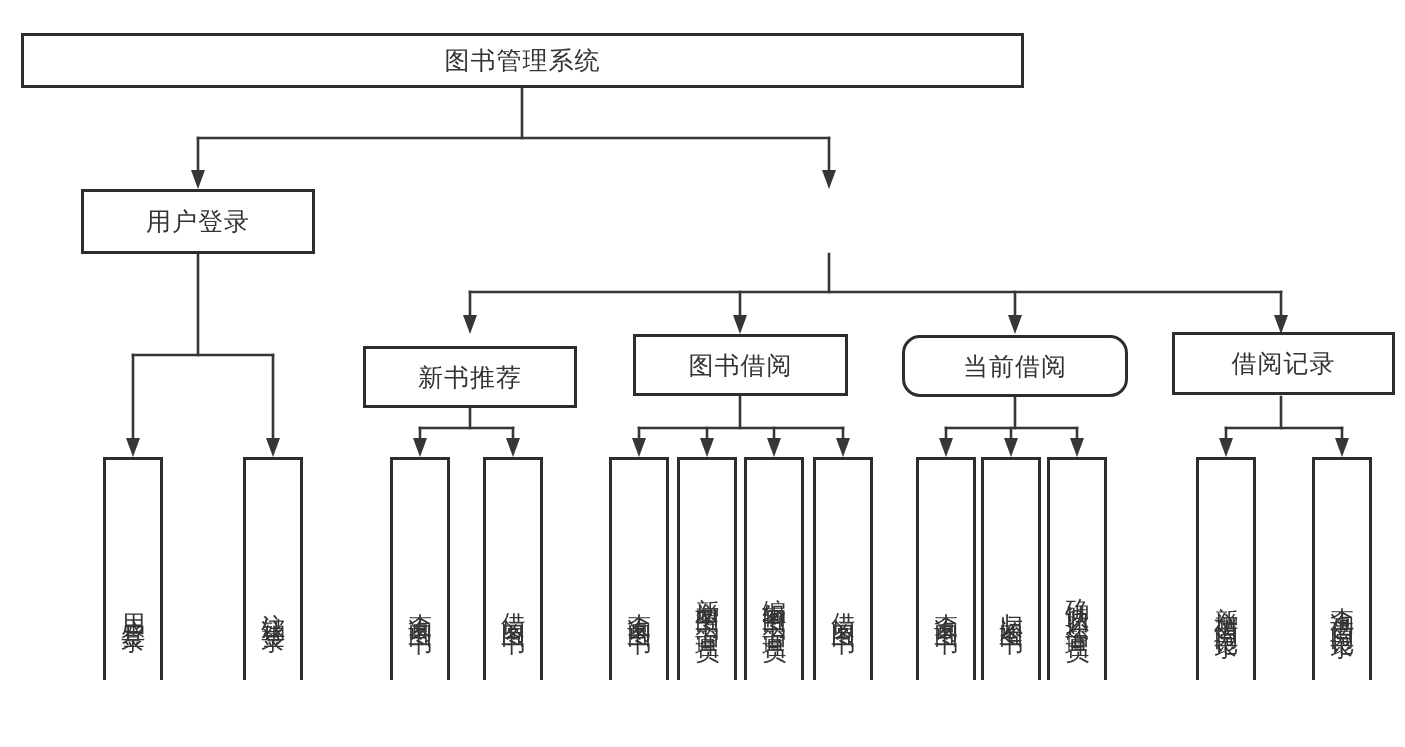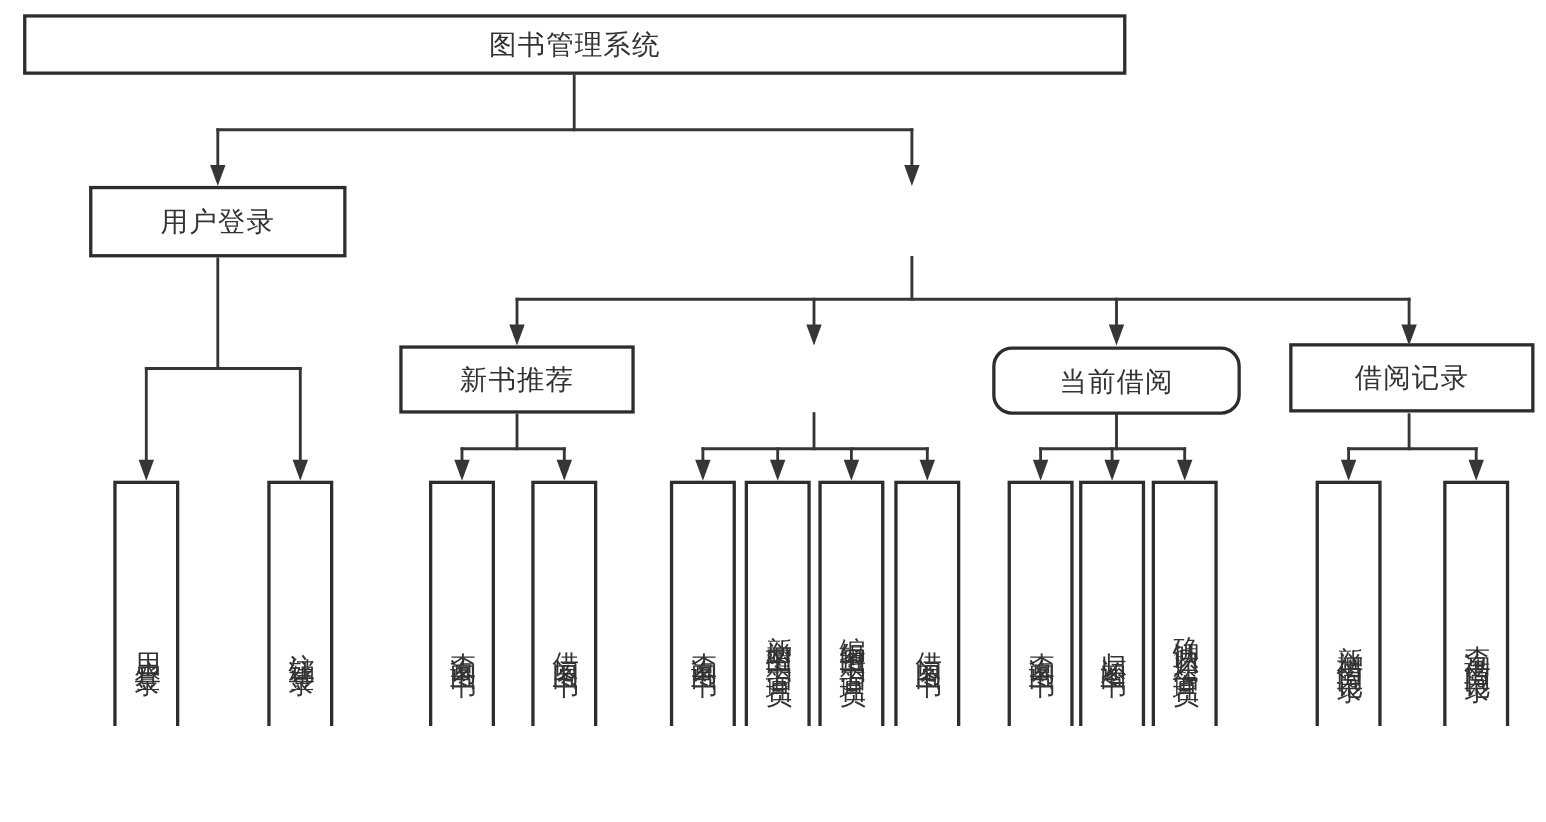--- a/index.html
+++ b/index.html
@@ -7,20 +7,21 @@
     padding: 0;
     background: #ffffff;
   }
   #canvas {
     position: relative;
     width: 1405px;
     height: 660px;
     background: #ffffff;
     overflow: hidden;
     font-family: "Liberation Sans", "DejaVu Sans", sans-serif;
+    margin-top: 20px;
   }
   #connector-layer {
     position: absolute;
     left: 0;
     top: 0;
     z-index: 1;
   }
   .box {
     position: absolute;
     box-sizing: border-box;
@@ -118,22 +119,25 @@
     </svg>
 
   <div class="box h" style="left:21px; top:13px; width:1003px; height:55px;">
     <span>图书管理系统</span>
   </div>
 
   <div class="box h" style="left:81px; top:169px; width:234px; height:65px;">
     <span>用户登录</span>
   </div>
 
-  <div class="box h" style="left:363px; top:314px; width:214px; height:62px;">
+  <div class="box h" style="left:363px; top:326px; width:214px; height:62px;">
     <span>新书推荐</span>
+  </div>
+  <div class="box h" style="left:633px; top:314px; width:215px; height:62px;">
+    <span>图书借阅</span>
   </div>
   <div class="box h" style="left:902px; top:315px; width:226px; height:62px;border-radius:18px;">
     <span>当前借阅</span>
   </div>
   <div class="box h" style="left:1172px; top:312px; width:223px; height:63px;">
     <span>借阅记录</span>
   </div>
 
   <div class="box v" style="left:103px; top:437px; width:60px; height:297px;">
     <span>用户登录</span>

